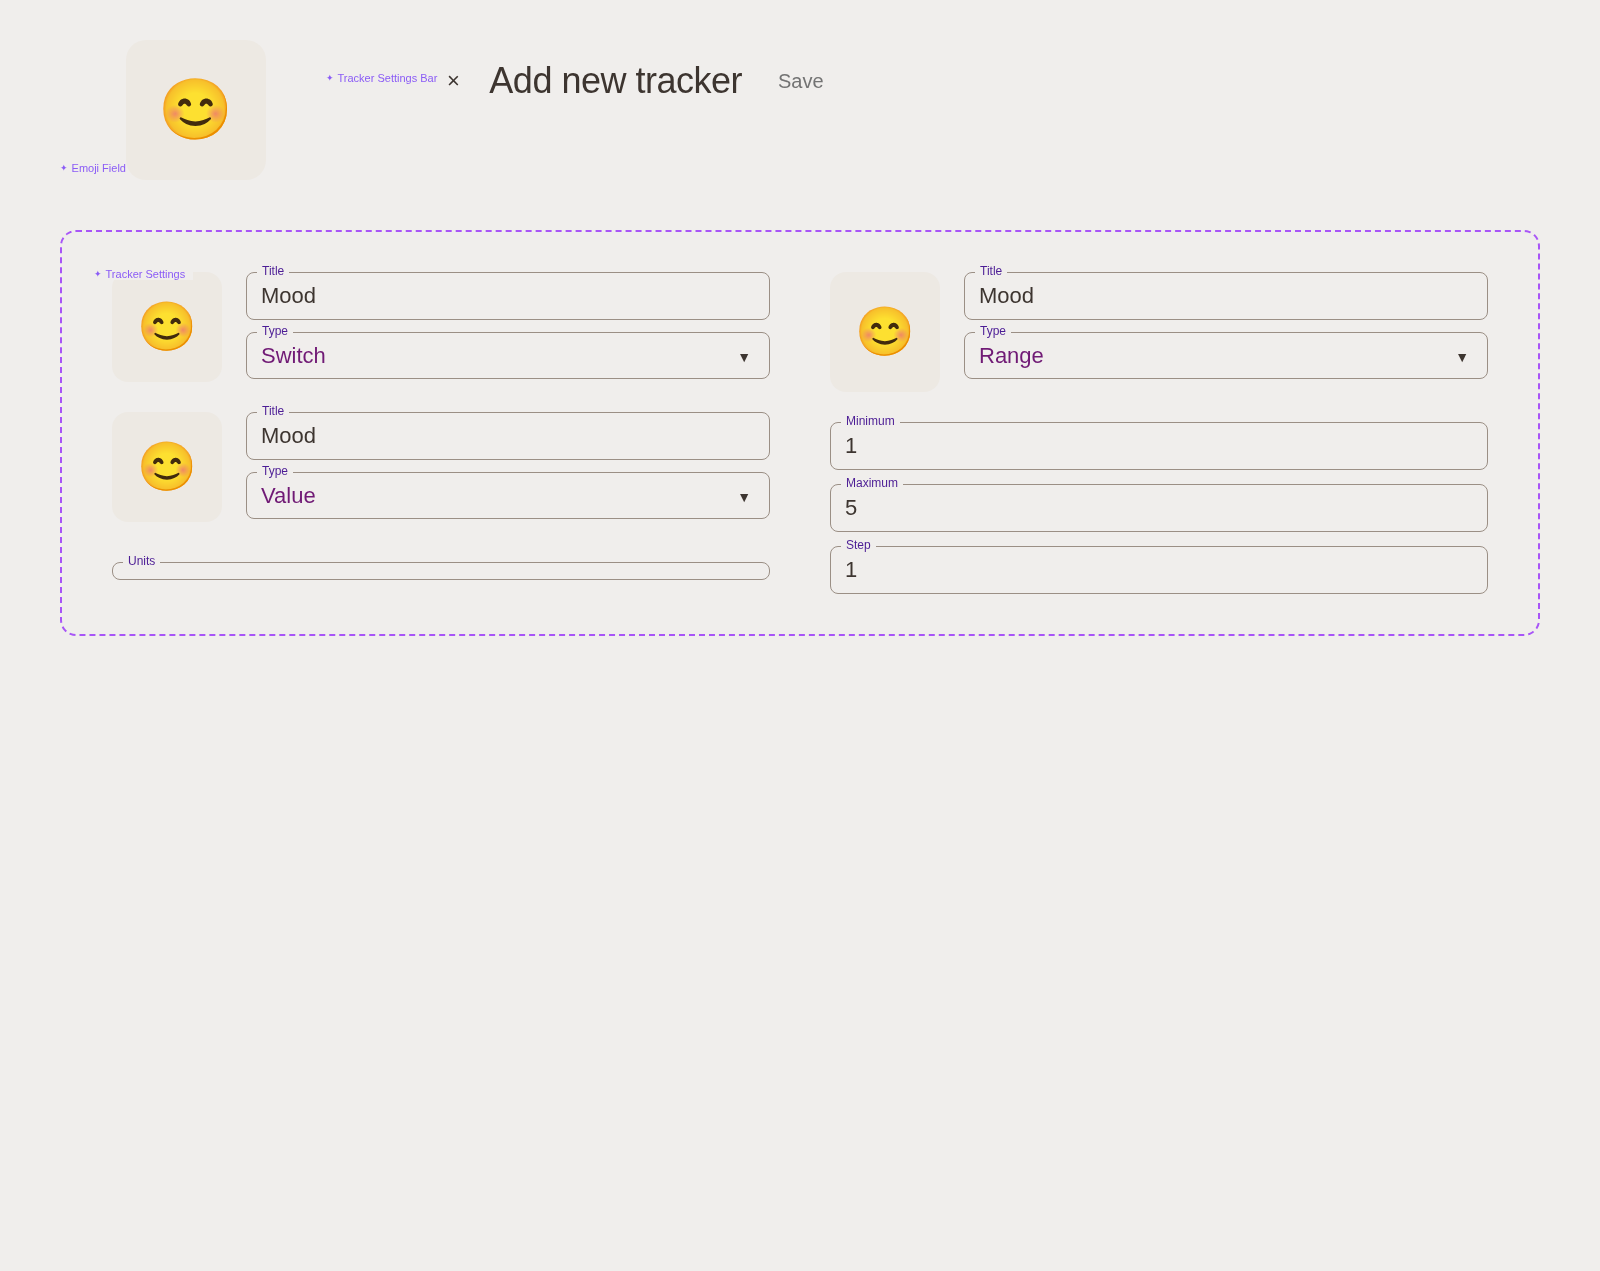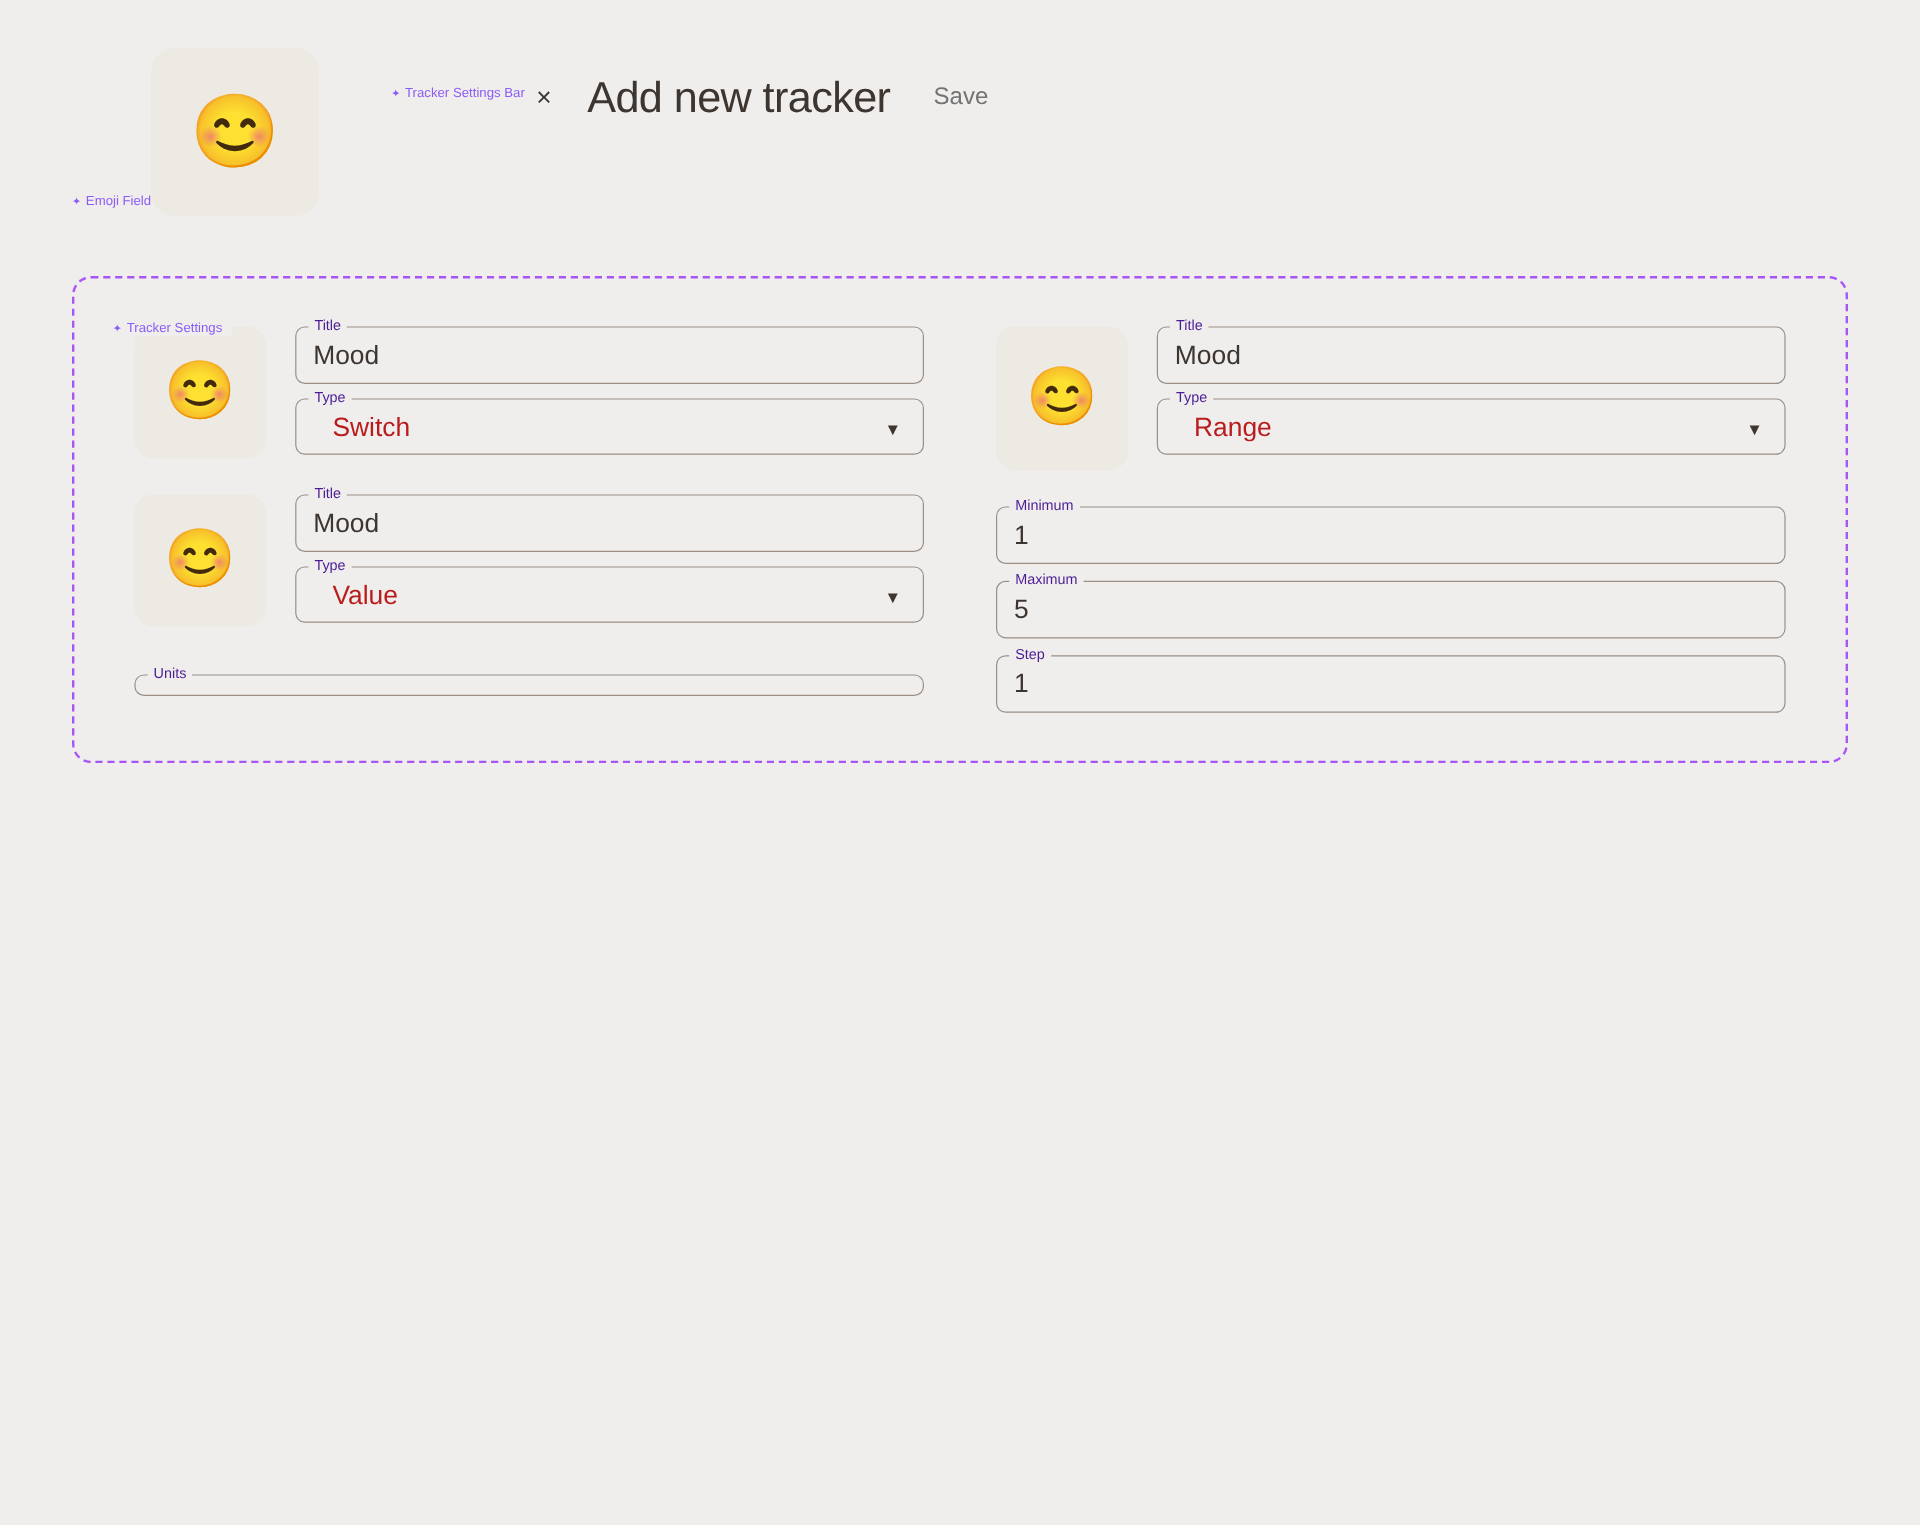--- a/index.html
+++ b/index.html
@@ -209,28 +209,27 @@
       padding-top: 4px;
       font-family: inherit;
     }
 
     
     .field-select {
       width: 100%;
       border: none;
       background: transparent;
       font-size: 22px;
-      color: #b91c1c;
+      color: #701a75;
       font-weight: 400;
       outline: none;
       padding-top: 4px;
       font-family: inherit;
       appearance: none;
       cursor: pointer;
-      margin-left: 16px;
     }
 
     .select-wrapper {
       position: relative;
     }
 
     .select-arrow {
       position: absolute;
       right: 4px;
       top: 50%;

